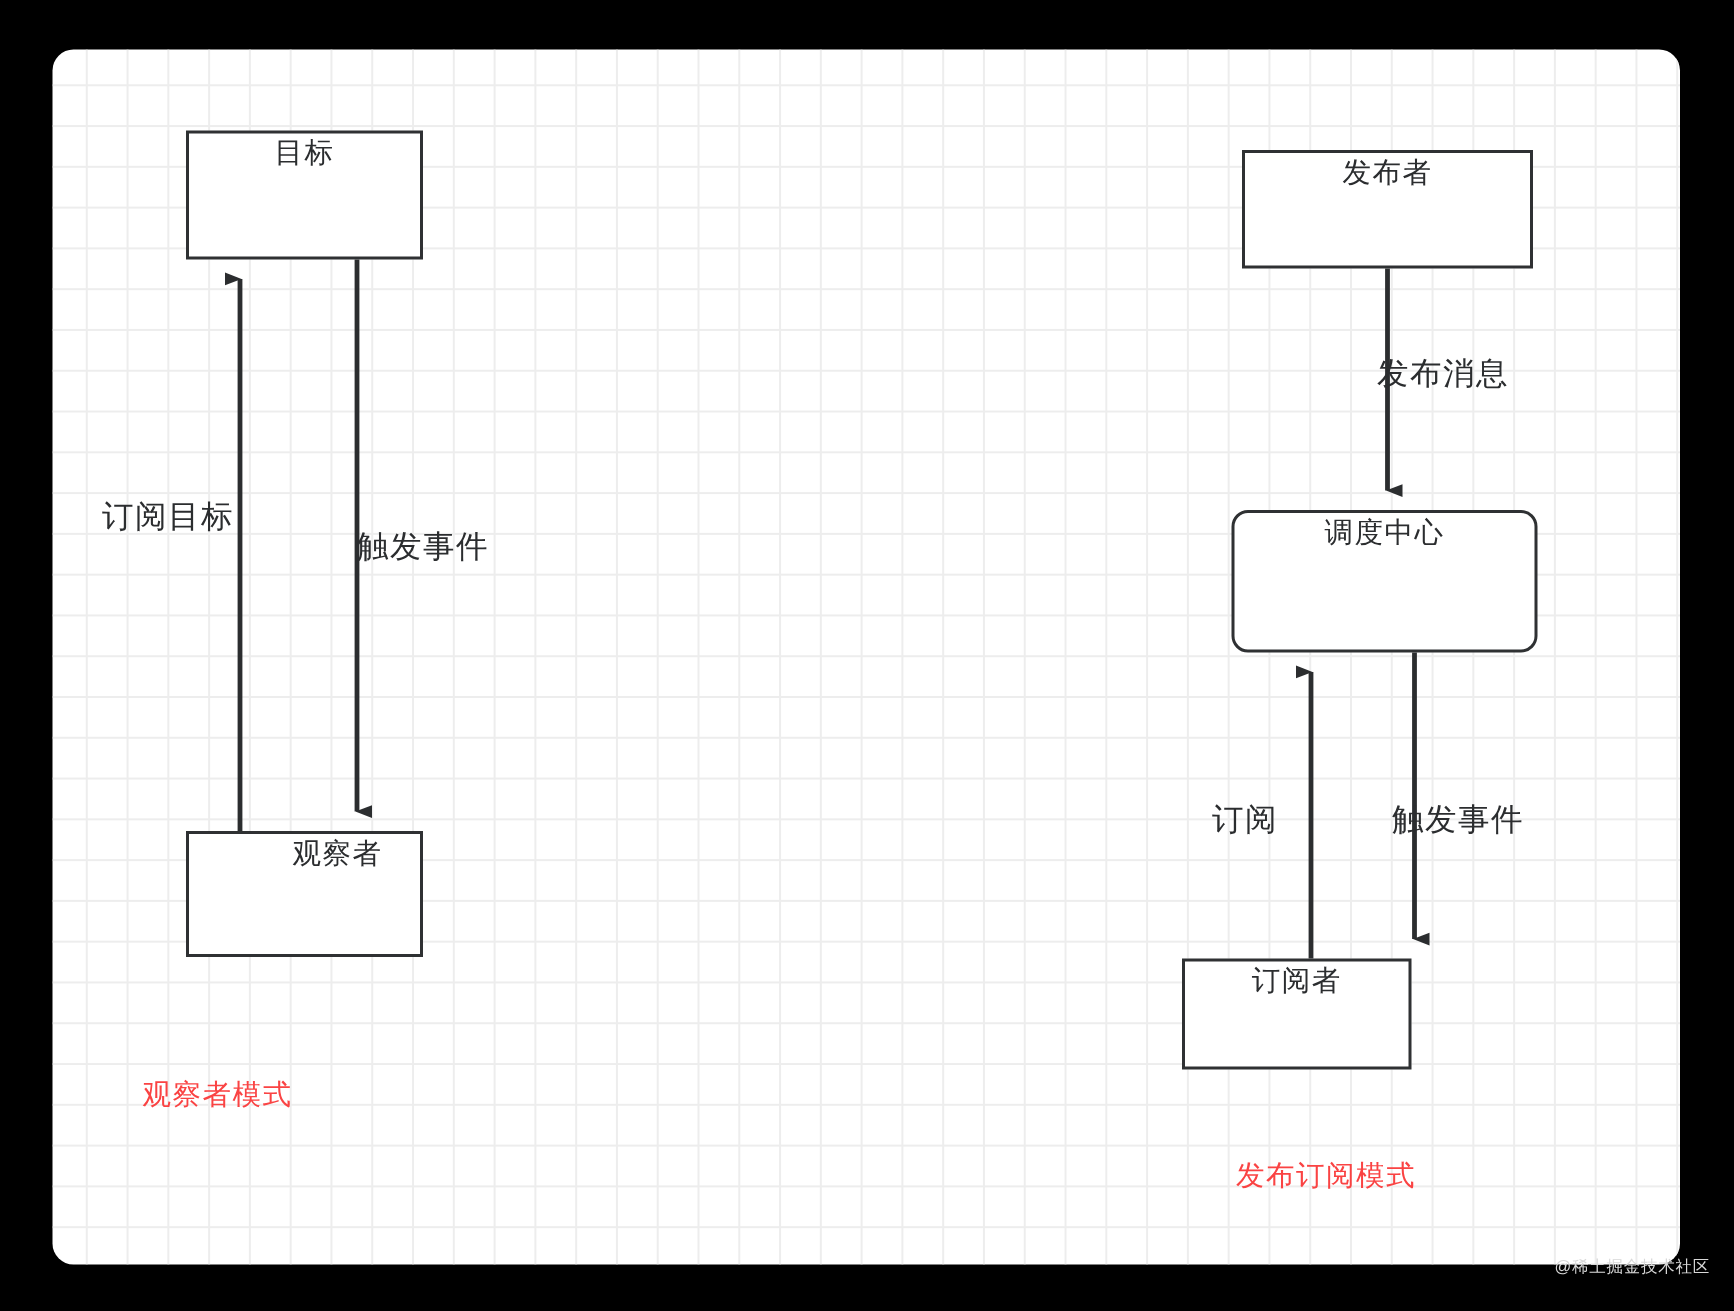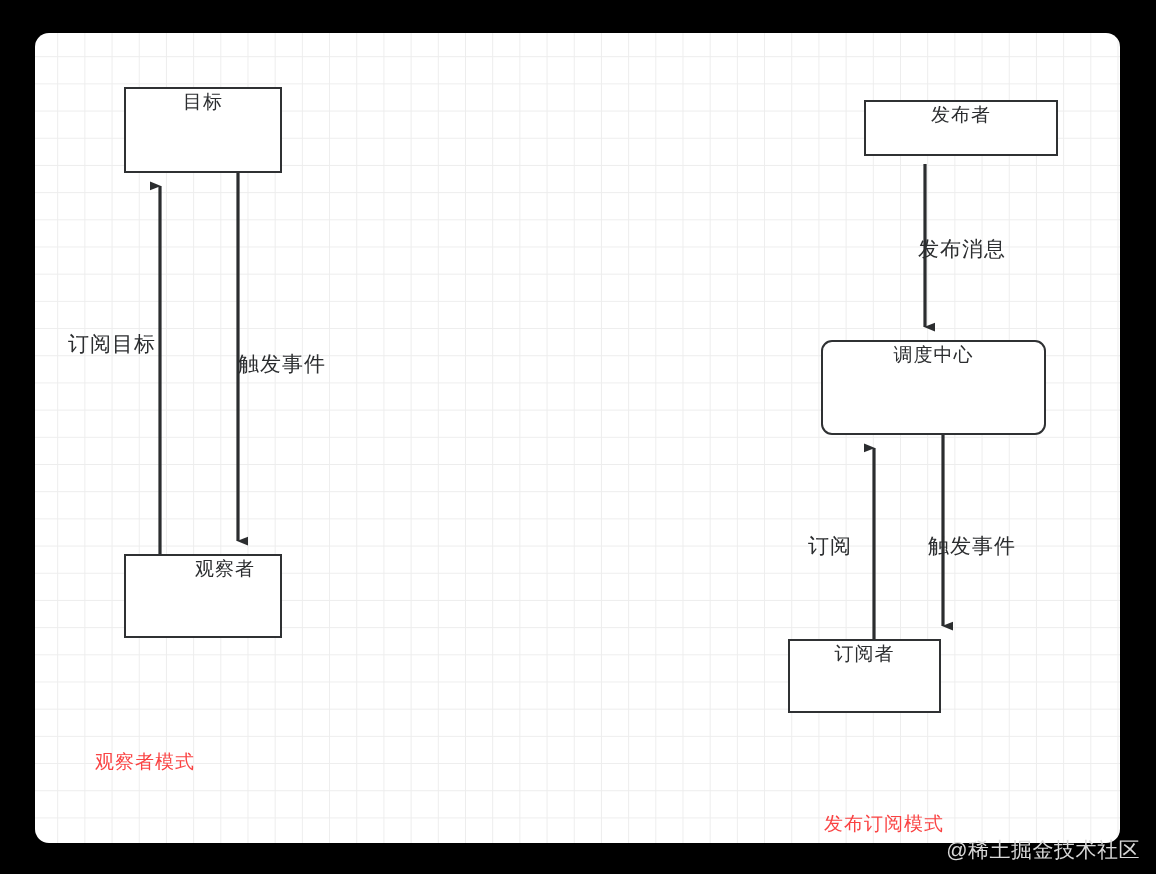--- a/index.html
+++ b/index.html
@@ -60,22 +60,22 @@
     justify-content: center;
     color: #2b2d2f;
     font-size: 19px;
     letter-spacing: 1px;
     z-index: 4;
   }
   .node.rounded { border-radius: 11px; }
 
   #node-target    { left: 124px; top: 87px;  width: 158px; height: 86px; }
   #node-observer  { left: 124px; top: 554px; width: 158px; height: 84px; padding-left: 44px; }
-  #node-publisher { left: 828px; top: 100px; width: 194px; height: 56px; margin-left: 36px; }
-  #node-dispatch  { left: 821px; top: 340px; width: 225px; height: 95px; }
+  #node-publisher { left: 828px; top: 100px; width: 194px; height: 79px; }
+  #node-dispatch  { left: 821px; top: 340px; width: 204px; height: 95px; }
   #node-subscriber{ left: 788px; top: 639px; width: 153px; height: 74px; }
 
   
   .edge-label {
     position: absolute;
     color: #2b2d2f;
     font-size: 21px;
     letter-spacing: 1px;
     white-space: nowrap;
     z-index: 5;
@@ -94,23 +94,23 @@
     white-space: nowrap;
     z-index: 5;
   }
   #caption-observer { left: 95px;  top: 717px; }
   #caption-pubsub   { left: 824px; top: 771px; }
 
   
   #watermark {
     position: absolute;
     right: 16px;
-    bottom: 10px;
+    bottom: 22px;
     color: #d8d8d8;
-    font-size: 21px;
+    font-size: 11px;
     letter-spacing: 0.5px;
     z-index: 10;
     white-space: nowrap;
   }
 </style>
 </head>
 <body>
 
 <div id="root">
 
@@ -169,19 +169,19 @@
   <div class="edge-label" id="label-subscribe-target">订阅目标</div>
 
   <div class="edge-label" id="label-trigger-left">触发事件</div>
 
   <div class="edge-label" id="label-publish-message">发布消息</div>
 
   <div class="edge-label" id="label-subscribe-right">订阅</div>
 
   <div class="edge-label" id="label-trigger-right">触发事件</div>
 
-  <div class="caption" id="caption-observer" style="color: rgb(250, 67, 67); margin-top: 32px;">观察者模式</div>
+  <div class="caption" id="caption-observer" style="color: rgb(250, 67, 67);">观察者模式</div>
 
-  <div class="caption" id="caption-pubsub" style="color: rgb(250, 67, 67); margin-top: 40px;">发布订阅模式</div>
+  <div class="caption" id="caption-pubsub" style="color: rgb(250, 67, 67);">发布订阅模式</div>
 
   <div id="watermark" style="color: rgb(216, 216, 216);">@稀土掘金技术社区</div>
 
 </div>
 
 </body></html>

